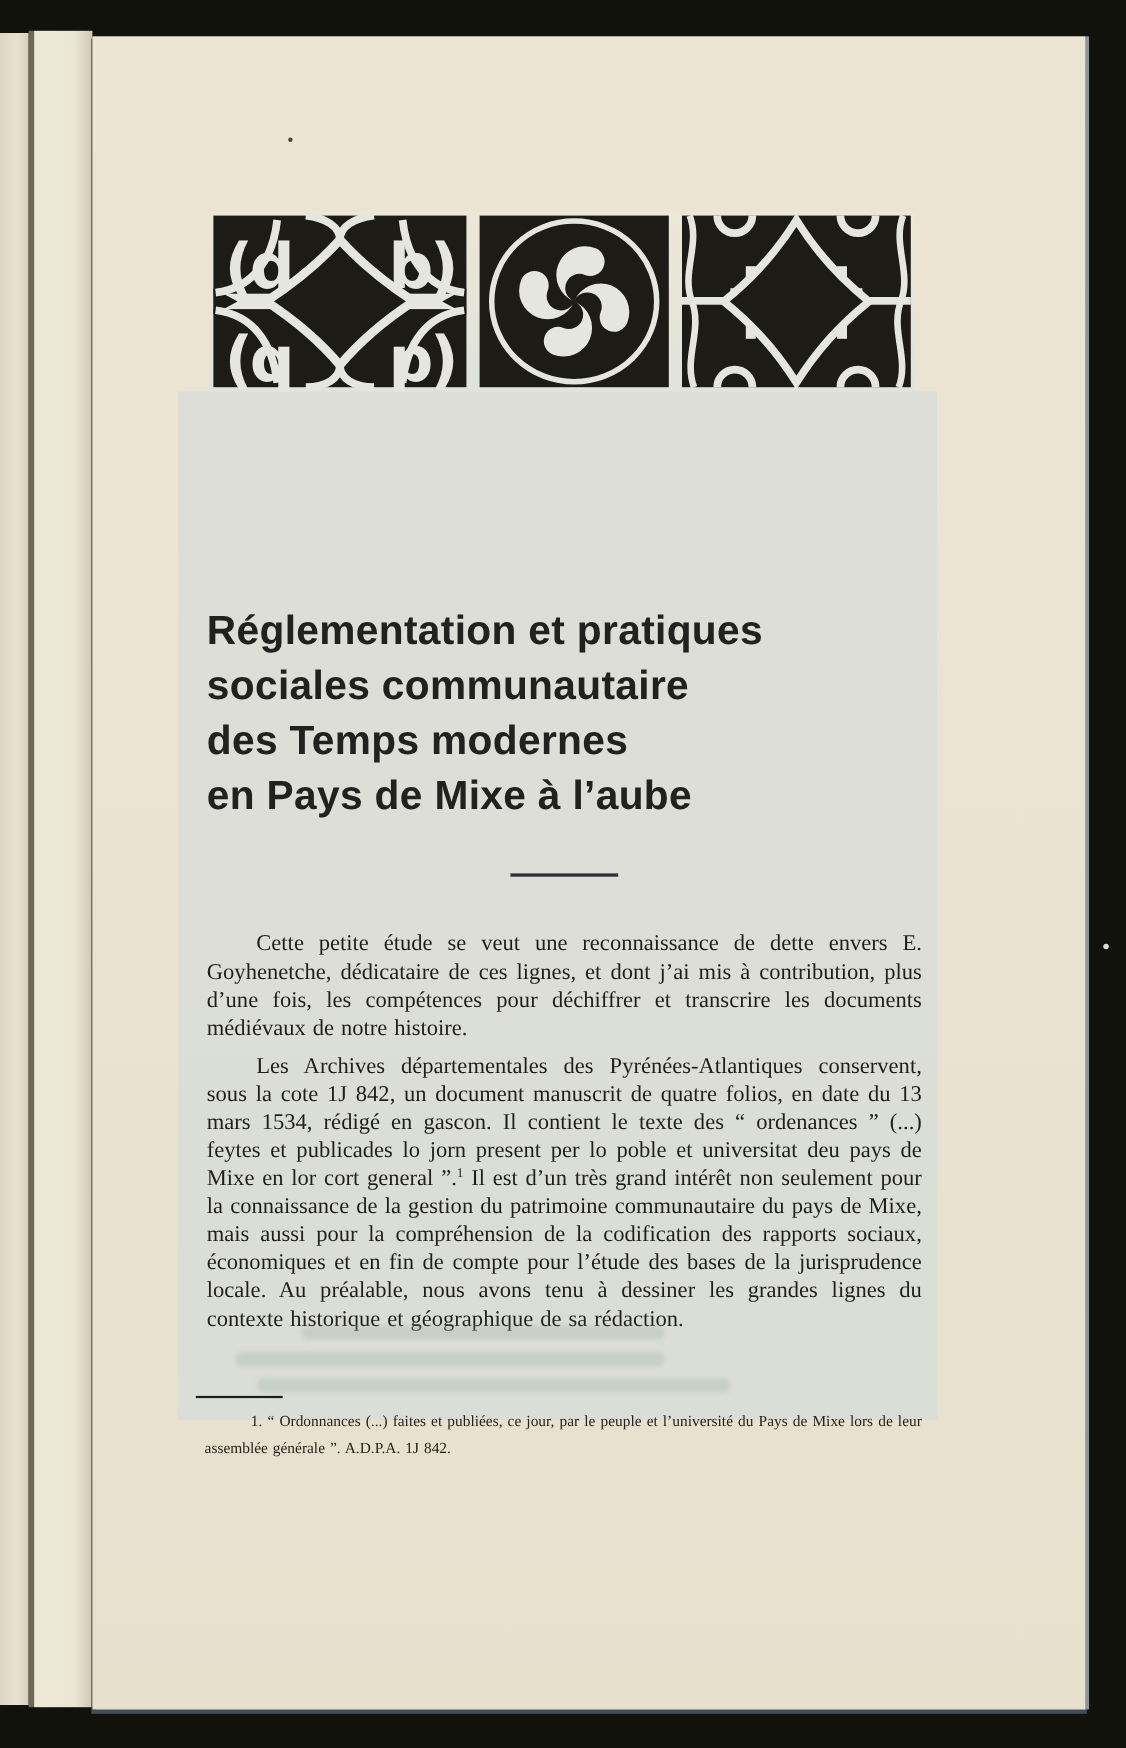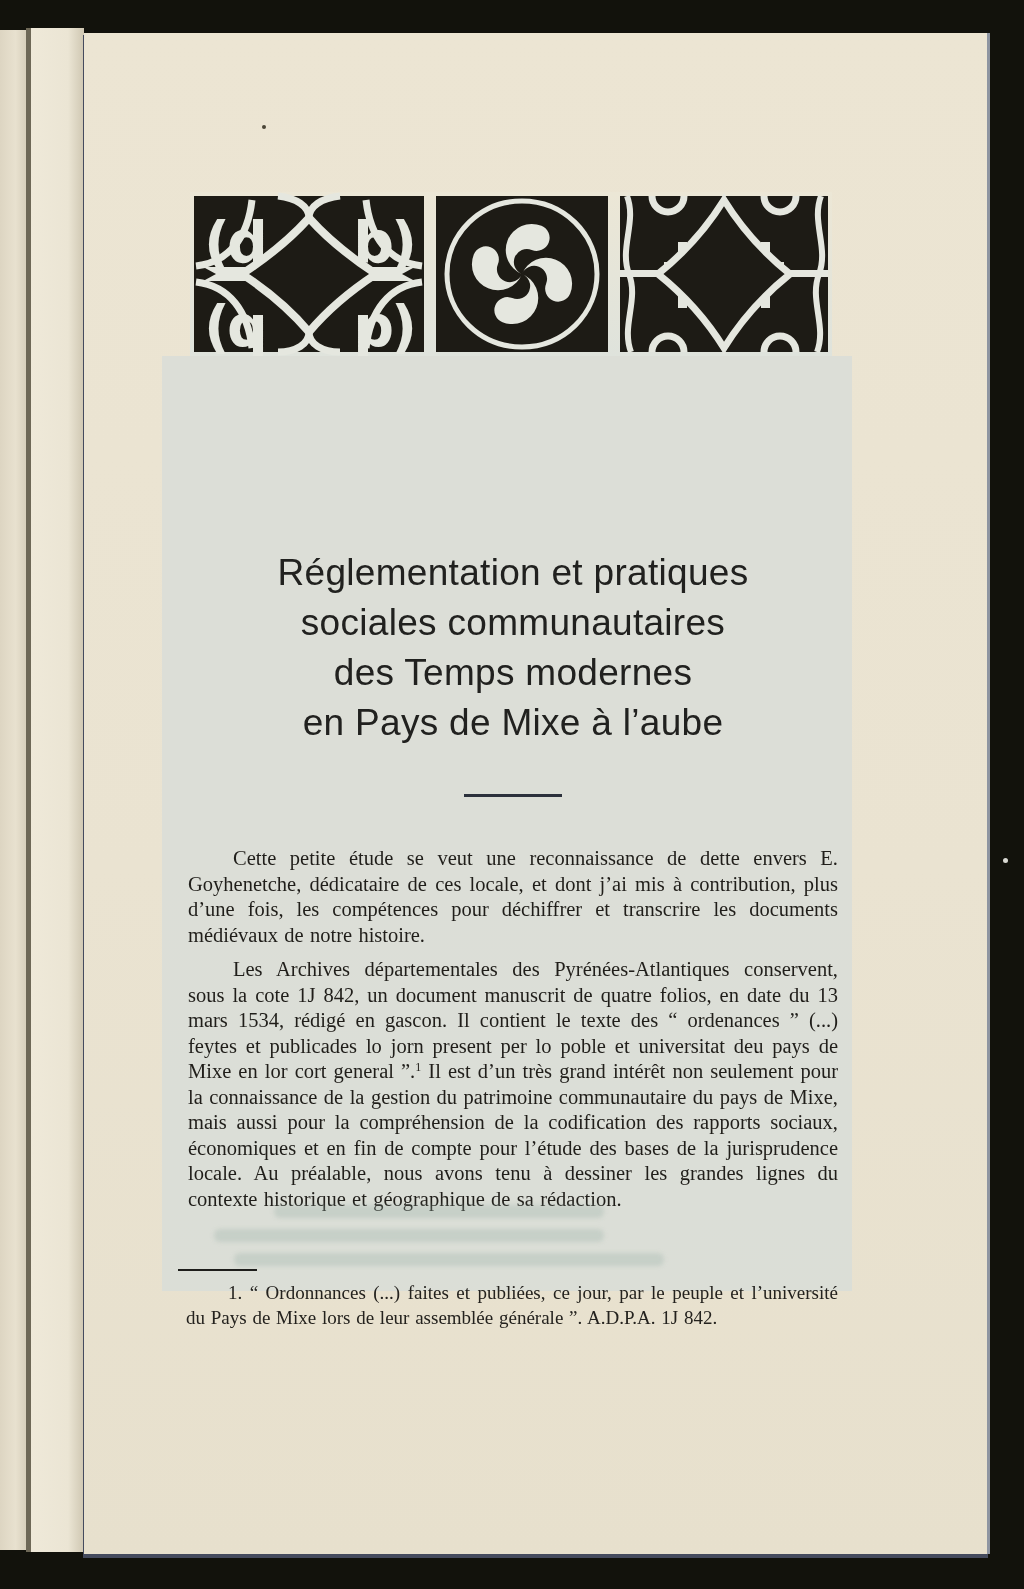--- a/index.html
+++ b/index.html
@@ -32,23 +32,23 @@
   }
   
   .tint{
     position:absolute;left:78px;top:323px;width:690px;height:935px;
     background:#d7ddd9;
     opacity:.78;
   }
   .ornament{position:absolute;left:106px;top:159px;width:642px;height:164px;}
   .title{
     position:absolute;left:104px;top:515px;width:650px;
-    margin:0;text-align:center;
+    margin:0;text-align:left;
     font-family:"Liberation Sans", sans-serif;
-    font-weight:400;font-size:37px;line-height:50px;
+    font-weight:700;font-size:37px;line-height:50px;
     letter-spacing:.3px;color:#21211f;
   }
   .title-rule{
     position:absolute;left:380px;top:761px;width:98px;height:3px;
     background:#2c313c;
   }
   .bodytext{
     position:absolute;left:104px;top:813px;width:650px;
     font-size:20.5px;line-height:25.5px;color:#201e1a;
     text-align:justify;word-spacing:1.2px;
@@ -62,21 +62,21 @@
   }
   .ghost.g1{left:190px;top:1172px;width:330px;}
   .ghost.g2{left:130px;top:1196px;width:390px;}
   .ghost.g3{left:150px;top:1220px;width:430px;}
   .footnote-rule{
     position:absolute;left:94px;top:1236px;width:79px;height:2px;
     background:#1d1d1b;
   }
   .footnote{
     position:absolute;left:102px;top:1248px;width:652px;
-    font-size:19px;line-height:24.5px;color:#24221e;
+    font-size:14px;line-height:24.5px;color:#24221e;
     text-align:justify;text-indent:42px;word-spacing:1px;
   }
   .speck-dark{
     position:absolute;left:178px;top:92px;width:4px;height:4px;
     background:#4a4537;border-radius:50%;
   }
   .speck-white{
     position:absolute;left:1003px;top:858px;width:5px;height:5px;
     background:#d9d9d3;border-radius:50%;
   }
@@ -153,29 +153,29 @@
         <rect class="orn-cream" x="488" y="50" width="9" height="66"></rect>
         <rect class="orn-cream" x="474" y="70" width="37" height="8"></rect>
         <rect class="orn-cream" x="571" y="50" width="9" height="66"></rect>
         <rect class="orn-cream" x="557" y="70" width="37" height="8"></rect>
         <path d="M534,8 Q560,50 600,82 Q560,114 534,156 Q508,114 468,82 Q508,50 534,8 Z" class="orn-black" stroke="#e5e7df" stroke-width="7"></path>
       </g>
     </svg>
 
     <h1 class="title">
         <div>Réglementation et pratiques</div>
-        <div>sociales communautaires</div>
+        <div>sociales communautaire</div>
         <div>des Temps modernes</div>
         <div>en Pays de Mixe à l’aube</div>
       </h1>
 
     <div class="title-rule"></div>
 
     <div class="bodytext">
-      <p><span>Cette petite étude se veut une reconnaissance de dette envers E. Goyhenetche, dédicataire de ces locale, et dont j’ai mis à contribution, plus d’une fois, les compétences pour déchiffrer et transcrire les docu­ments médiévaux de notre histoire.</span></p>
+      <p><span>Cette petite étude se veut une reconnaissance de dette envers E. Goyhenetche, dédicataire de ces lignes, et dont j’ai mis à contribution, plus d’une fois, les compétences pour déchiffrer et transcrire les docu­ments médiévaux de notre histoire.</span></p>
       <p><span>Les Archives départementales des Pyrénées-Atlantiques conservent, sous la cote 1J 842, un document manuscrit de quatre folios, en date du 13 mars 1534, rédigé en gascon. Il contient le texte des </span><span class="it">“ ordenances ” (...) feytes et publicades lo jorn present per lo poble et universitat deu pays de Mixe en lor cort general ”.</span><sup>1</sup><span> Il est d’un très grand intérêt non seulement pour la connaissance de la gestion du patrimoine communautaire du pays de Mixe, mais aussi pour la compréhension de la codification des rapports sociaux, économiques et en fin de compte pour l’étude des bases de la jurisprudence locale. Au préalable, nous avons tenu à dessiner les grandes lignes du contexte historique et géographique de sa rédaction.</span></p>
     </div>
 
     <div class="ghost g1"></div>
     <div class="ghost g2"></div>
     <div class="ghost g3"></div>
 
     <div class="footnote-rule"></div>
 
     <div class="footnote"><span>1. “ Ordonnances (...) faites et publiées, ce jour, par le peuple et l’université du Pays de Mixe lors de leur assemblée générale ”. A.D.P.A. 1J 842.</span></div>

